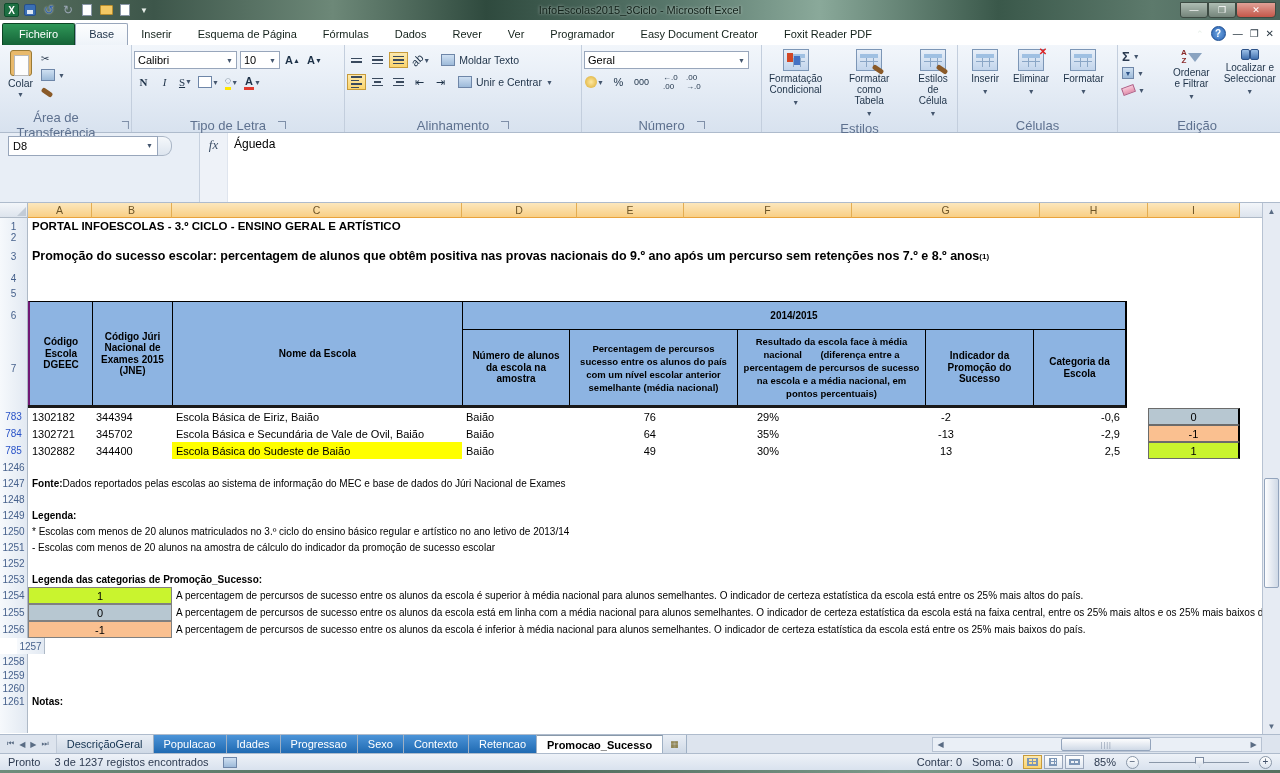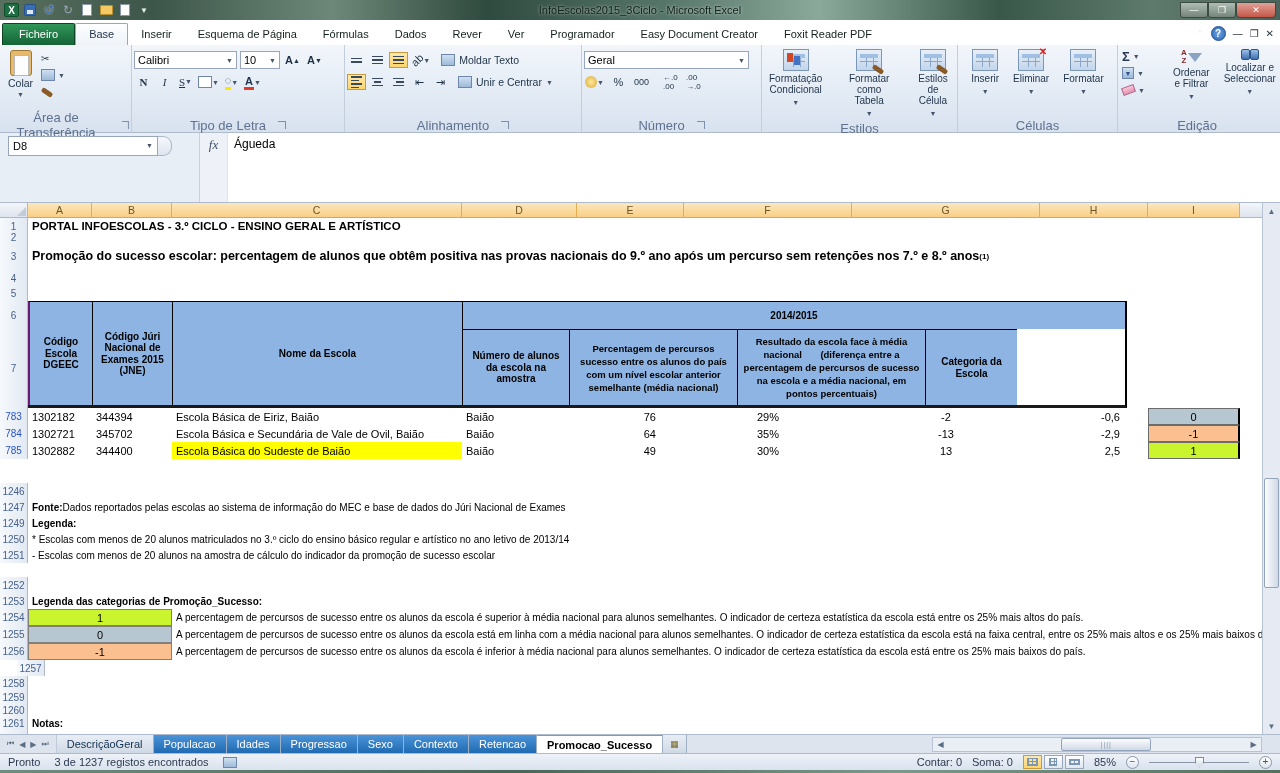--- a/index.html
+++ b/index.html
@@ -513,20 +513,21 @@
       <div class="thead-main">
         <div class="hcell" style="width:64px;border-left:2px solid #701a75">Código Escola DGEEC</div>
         <div class="hcell" style="width:80px">Código Júri Nacional de Exames 2015 (JNE)</div>
         <div class="hcell" style="width:290px">Nome da Escola</div>
         <div class="rightblk" style="width:663px">
           <div class="hcell yr">2014/2015</div>
           <div class="subrow">
             <div class="hcell" style="width:107px">Número de alunos da escola na amostra</div>
             <div class="hcell f9" style="width:168px">Percentagem de percursos sucesso entre os alunos do país com um nível escolar anterior semelhante (média nacional)</div>
             <div class="hcell f9" style="width:188px">Resultado da escola face à média nacional&nbsp;&nbsp;&nbsp;&nbsp;&nbsp;&nbsp;&nbsp;(diferença entre a percentagem de percursos de sucesso na escola e a média nacional, em pontos percentuais)</div>
+            <div class="hcell" style="width:108px">Indicador da Promoção do Sucesso</div>
             <div class="hcell" style="width:92px">Categoria da Escola</div>
           </div>
         </div>
       </div>
     </div>
     <div id="rows-bottom">
         <div class="xrow" style="height: 17px;">
           <div class="rn blue">783</div>
           <div class="cell " style="width: 64px;">1302182</div>
           <div class="cell " style="width: 80px;">344394</div>
@@ -555,42 +556,45 @@
           <div class="cell " style="width: 64px;">1302882</div>
           <div class="cell " style="width: 80px;">344400</div>
           <div class="cell ylw" style="width: 290px;">Escola Básica do Sudeste de Baião</div>
           <div class="cell " style="width: 115px;">Baião</div>
           <div class="cell rgt" style="width: 107px;">49</div>
           <div class="cell cen" style="width: 168px;">30%</div>
           <div class="cell cen" style="width: 188px;">13</div>
           <div class="cell rgt" style="width: 108px;">2,5</div>
           <div class="cell cat cat1" style="width: 92px;">1</div>
         </div>
-        <div class="xrow" style="height: 16px; margin-top: 24px;">
+        <div class="xrow" style="height: 16px;">
           <div class="rn">1246</div>
         </div>
         <div class="xrow" style="height: 16px;">
           <div class="rn">1247</div>
           <div class="cell t10" style="width: 1212px;"><b>Fonte:</b> Dados reportados pelas escolas ao sistema de informação do MEC e base de dados do Júri Nacional de Exames</div>
+        </div>
+        <div class="xrow" style="height: 16px;">
+          <div class="rn">1248</div>
         </div>
         <div class="xrow" style="height: 16px;">
           <div class="rn">1249</div>
           <div class="cell t10" style="width: 1212px;">
             <b>Legenda:</b>
           </div>
         </div>
         <div class="xrow" style="height: 16px;">
           <div class="rn">1250</div>
           <div class="cell t10" style="width: 1212px;">* Escolas com menos de 20 alunos matriculados no 3.º ciclo do ensino básico regular e artístico no ano letivo de 2013/14</div>
         </div>
         <div class="xrow" style="height: 16px;">
           <div class="rn">1251</div>
           <div class="cell t10" style="width: 1212px;">- Escolas com menos de 20 alunos na amostra de cálculo do indicador da promoção de sucesso escolar</div>
         </div>
-        <div class="xrow" style="height: 16px; margin-top: 14px;">
+        <div class="xrow" style="height: 16px;">
           <div class="rn">1252</div>
         </div>
         <div class="xrow" style="height: 16px;">
           <div class="rn">1253</div>
           <div class="cell t10" style="width: 1212px;">
             <b>Legenda das categorias de Promoção_Sucesso:</b>
           </div>
         </div>
         <div class="xrow" style="height: 17px;">
           <div class="rn">1254</div>

